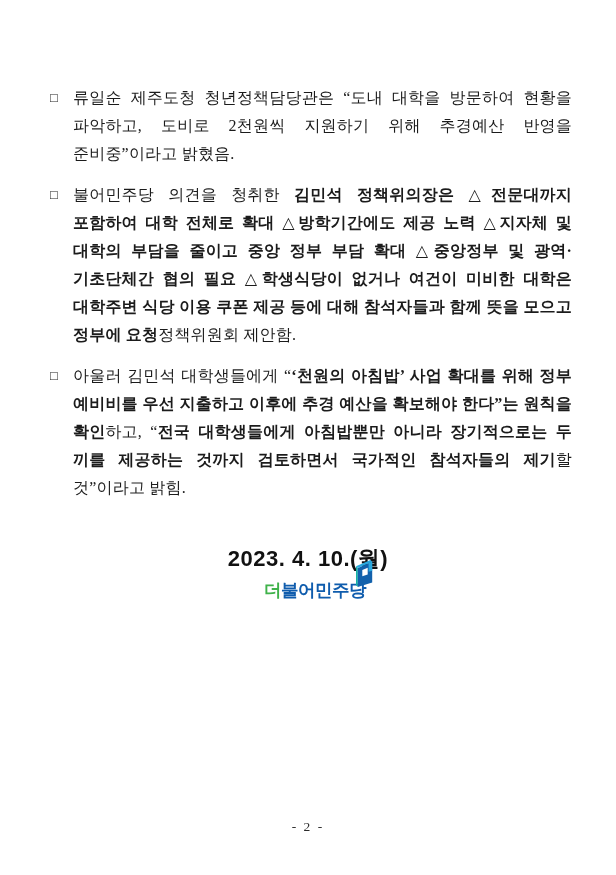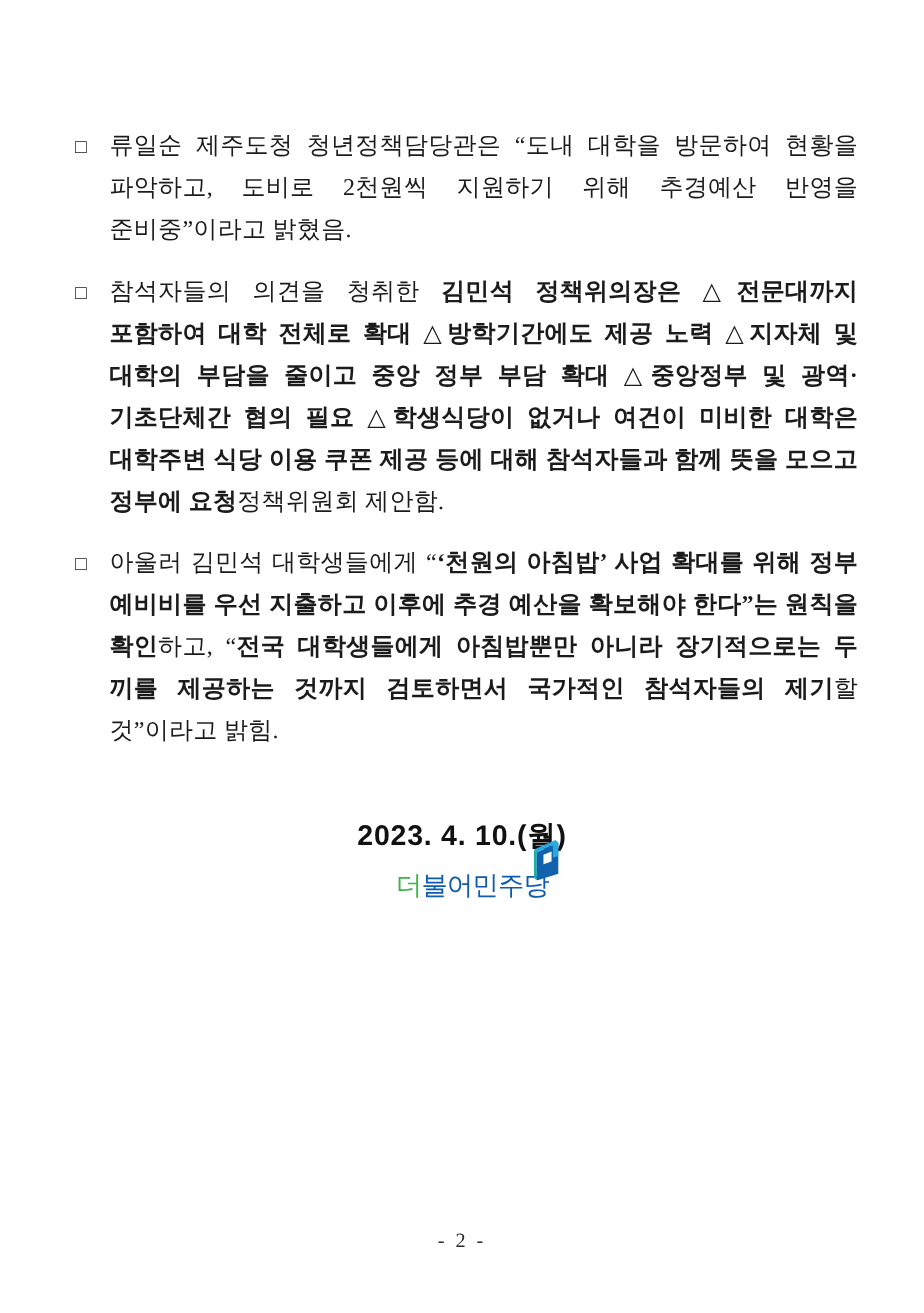--- a/index.html
+++ b/index.html
@@ -39,36 +39,36 @@
   .seg-underline {
     text-underline-offset:4px;
     text-decoration-thickness:1.5px;
   }
   .date-line {
     position:absolute;
     top:544px; left:0; right:0;
     text-align:center;
     font-family:"Liberation Sans","DejaVu Sans",sans-serif;
     font-weight:bold;
-    font-size:19px;
+    font-size:22px;
     letter-spacing:0.5px;
     color:#111111;
   }
   .signature {
     position:absolute;
     top:582px; left:0; right:0;
     display:flex;
     justify-content:center;
     align-items:flex-end;
     padding-left:14px;
   }
   .party-logo {
     position:relative;
     font-family:"Liberation Sans","DejaVu Sans",sans-serif;
-    font-weight:normal;
+    font-weight:bold;
     font-size:17.5px;
     letter-spacing:-0.5px;
     line-height:1;
     padding-bottom:3px;
     white-space:nowrap;
   }
   .party-first { color:#3fb24a; }
   .party-rest  { color:#0f5cad; }
   .party-mark {
     position:absolute;
@@ -101,21 +101,21 @@
 
   <div class="doc-body">
 
       <div class="para">
         <span class="bullet">□</span>
         <div class="ptext"><span>류일순 제주도청 청년정책담당관은 “도내 대학을 방문하여 현황을 파악하고, 도비로 2천원씩 지원하기 위해 추경예산 반영을 준비중”이라고 밝혔음.</span></div>
       </div>
 
       <div class="para">
         <span class="bullet">□</span>
-        <div class="ptext"><span>참석자들의 의견을 청취한 </span><span class="seg-bold seg-underline">김민석 정책위의장은 △전문대까지 포함하여 대학 전체로 확대 △방학기간에도 제공 노력 △지자체 및 대학의 부담을 줄이고 중앙 정부 부담 확대 △중앙정부 및 광역·기초단체간 협의 필요 △학생식당이 없거나 여건이 미비한 대학은 대학주변 식당 이용 쿠폰 제공 등에 대해 참석자들과 함께 뜻을 모으고 정부에 요청</span><span>정책위원회 제안함.</span></div>
+        <div class="ptext"><span>불어민주당 의견을 청취한 </span><span class="seg-bold seg-underline">김민석 정책위의장은 △전문대까지 포함하여 대학 전체로 확대 △방학기간에도 제공 노력 △지자체 및 대학의 부담을 줄이고 중앙 정부 부담 확대 △중앙정부 및 광역·기초단체간 협의 필요 △학생식당이 없거나 여건이 미비한 대학은 대학주변 식당 이용 쿠폰 제공 등에 대해 참석자들과 함께 뜻을 모으고 정부에 요청</span><span>정책위원회 제안함.</span></div>
       </div>
 
       <div class="para">
         <span class="bullet">□</span>
         <div class="ptext"><span>아울러 김민석 대학생들에게 “</span><span class="seg-bold">‘천원의 아침밥’ 사업 확대를 위해 정부 예비비를 우선 지출하고 이후에 추경 예산을 확보해야 한다”는 원칙을 확인</span><span>하고, “</span><span class="seg-bold">전국 대학생들에게 아침밥뿐만 아니라 장기적으로는 두 끼를 제공하는 것까지 검토하면서 국가적인 참석자들의 제기</span><span>할 것”이라고 밝힘.</span></div>
       </div>
     </div>
 
   <div class="date-line">2023. 4. 10.(월)</div>
 

